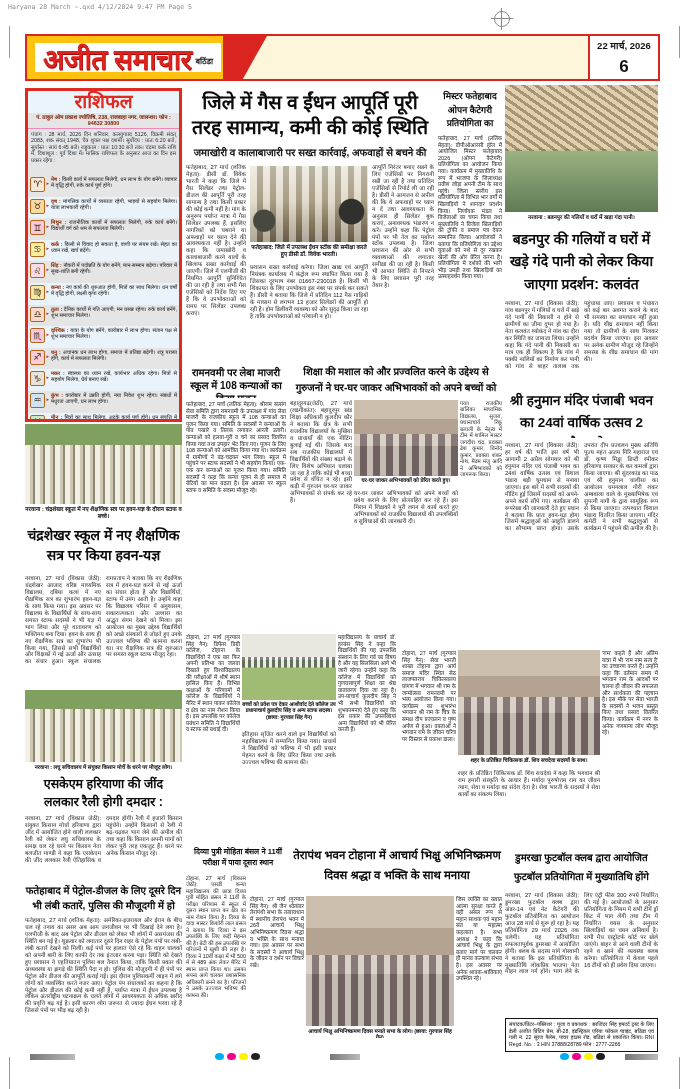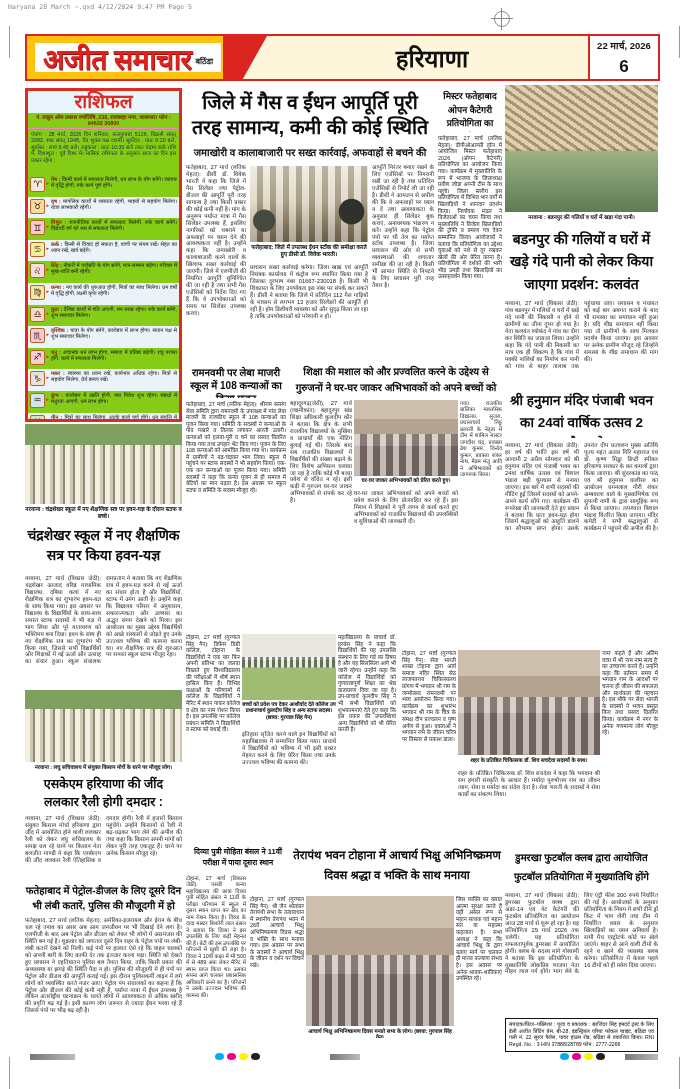--- a/index.html
+++ b/index.html
@@ -23,21 +23,21 @@
   .mast-title{color:#d9241f;font-weight:800;font-size:28px;letter-spacing:-.5px;text-shadow:.5px .5px 0 #a00;}
   .mast-city{color:#222;font-weight:700;font-size:8px;margin-left:4px;align-self:flex-end;padding-bottom:6px;}
   .mast-wedge{position:absolute;left:196px;top:0;width:44px;height:43px;background:#d9241f;clip-path:polygon(0 0,100% 0,45% 100%,0 100%);}
   .mast-section{position:absolute;left:240px;top:0;width:330px;height:43px;display:flex;align-items:center;justify-content:center;
                 font-weight:800;font-size:24px;color:#101010;}
   .mast-date{position:absolute;right:0;top:0;width:68px;height:19px;background:#fff;border-left:2px solid #d9241f;border-bottom:2px solid #d9241f;
              display:flex;align-items:center;justify-content:center;font-weight:700;font-size:9.5px;color:#111;}
   .mast-num{position:absolute;right:0;top:19px;width:68px;height:24px;background:#fff;border-left:2px solid #d9241f;
             display:flex;align-items:center;justify-content:center;font-weight:800;font-size:17px;color:#111;}
   
-  .rashi{left:25px;top:88px;width:157px;height:334px;border:3px solid #e02a21;background:#84cc16;box-sizing:border-box;overflow:hidden;}
+  .rashi{left:25px;top:88px;width:157px;height:334px;border:3px solid #e02a21;background:#e5e5e5;box-sizing:border-box;overflow:hidden;}
   .rashi-title{text-align:center;color:#e02a21;font-weight:800;font-size:19px;line-height:22px;background:#eaf4fb;}
   .rashi-contact{font-size:5.4px;font-weight:700;color:#7a1f00;text-align:center;line-height:1.2;border-bottom:1px solid #e8b;padding:1px 2px;}
   .rashi-intro{font-size:5.3px;line-height:1.22;text-align:justify;color:#23313c;padding:2px 3px;height:42px;overflow:hidden;}
   .sign-row{display:flex;align-items:flex-start;padding:1px 2px;min-height:19.6px;overflow:hidden;}
   .sign-row:nth-child(even){background:#eaf3fa;}
   .sign-icon{flex:0 0 13px;height:13px;border:1px solid #b5651d;border-radius:2px;margin:1px 2px 0 0;display:flex;align-items:center;justify-content:center;
              font-size:9px;color:#3a2410;position:relative;}
   .sign-icon:after{content:"▸";position:absolute;right:-5px;top:2px;font-size:5px;color:#c22;}
   .sign-body{font-size:5.2px;line-height:1.18;text-align:justify;color:#222;padding-left:4px;}
   .sign-name{font-weight:800;color:#8a2400;}
@@ -80,21 +80,20 @@
   <div class="abs cropline" style="left:679px;top:1057px;width:1px;height:32px;"></div>
 
   <div class="abs mast">
     <div class="mast-left">
       <div class="mast-band">
         <span class="mast-title">अजीत समाचार</span>
         <span class="mast-city">बठिंडा</span>
       </div>
     </div>
     <div class="mast-wedge"></div>
-    <div class="mast-section">हरियाणा</div>
     <div class="mast-date">22 मार्च, 2026</div>
     <div class="mast-num">6</div>
   </div>
 
   <div class="abs rashi">
     <div class="rashi-title">राशिफल</div>
     <div class="rashi-contact">पं. ठाकुर ओम प्रकाश ज्योतिषि, 238, राजबाहा नगर, जालन्धर। फोन : 94632 30800</div>
     <div class="rashi-intro">पंचांग : 28 मार्च, 2026 दिन शनिवार, कलयुगाब्द 5126, विक्रमी संवत् 2083, शक संवत् 1948, चैत्र शुक्ल पक्ष दशमी। सूर्योदय : प्रातः 6:20 बजे, सूर्यास्त : सायं 6:45 बजे। राहुकाल : प्रातः 10:30 बजे तक। चंद्रमा कर्क राशि में, दिशाशूल : पूर्व दिशा में। मासिक राशिफल के अनुसार आज का दिन इस प्रकार रहेगा :</div>
     <div>
 

